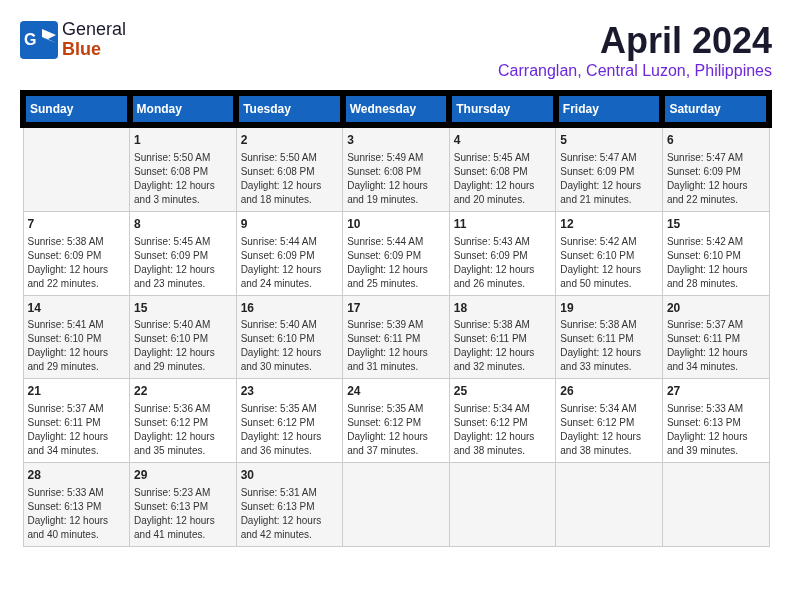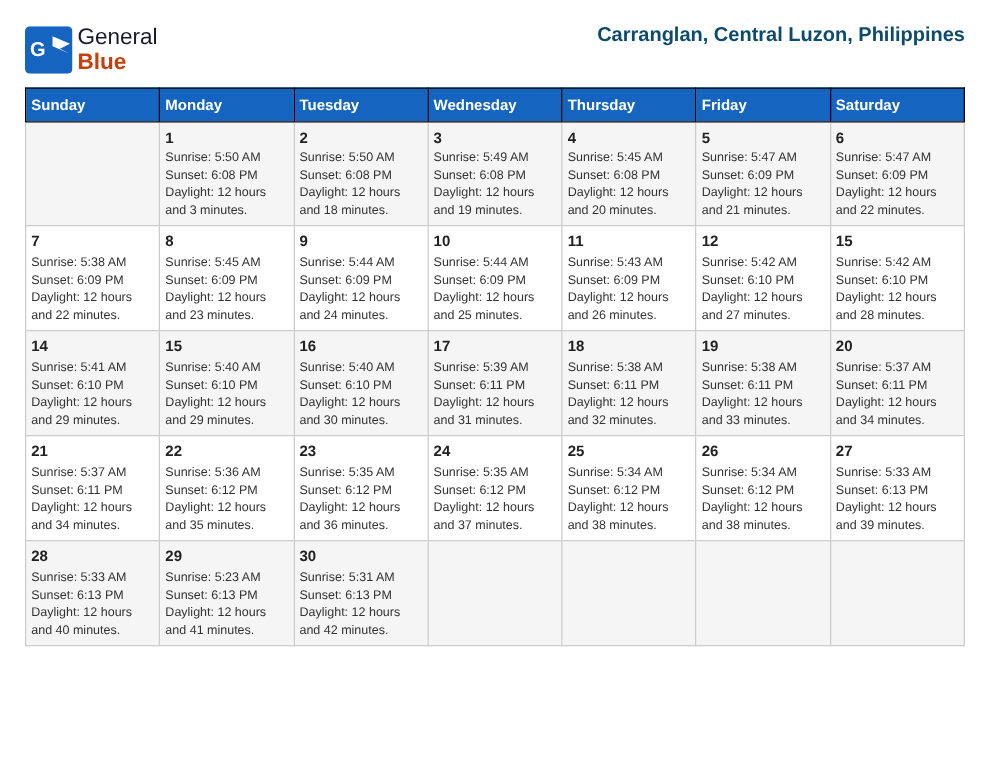--- a/index.html
+++ b/index.html
@@ -24,36 +24,36 @@
     .title-block {
       text-align: right;
     }
     .title-block h1 {
       font-size: 36px;
       font-weight: bold;
       color: #1a1a2e;
     }
     .title-block h2 {
       font-size: 16px;
-      font-weight: bold;
-      color: #0c4a6e;
+      font-weight: normal;
+      color: #6d28d9;
     }
     table {
       width: 100%;
       border-collapse: collapse;
       font-size: 11px;
     }
     thead tr th {
       background-color: #1565c0;
       color: #fff;
       padding: 6px 4px;
       text-align: left;
       font-size: 12px;
       font-weight: bold;
-      border: 1px solid #000000;
+      border: 6px solid #000000;
     }
     tbody tr td {
       border: 1px solid #ccc;
       vertical-align: top;
       padding: 4px;
       width: calc(100% / 7);
       min-height: 80px;
       color: #222;
       line-height: 1.4;
     }
@@ -87,20 +87,21 @@
           <polygon points="22,8 36,14 28,18 36,22 22,16" fill="white"></polygon>
         </svg>
       </div>
       <div>
         <div style="font-size:18px;font-weight:normal;color:#1a1a2e;line-height:1.1;">General</div>
         <div style="font-size:18px;font-weight:bold;color:#c2410c;line-height:1.1;">Blue</div>
       </div>
     </div>
   </div>
   <div class="title-block">
+    <h1>April 2024</h1>
     <h2>Carranglan, Central Luzon, Philippines</h2>
   </div>
 </div>
 
 <table>
   <thead>
     <tr>
       <th>Sunday</th>
       <th>Monday</th>
       <th>Tuesday</th>
@@ -213,21 +214,21 @@
             <div>Daylight: 12 hours</div>
             <div>and 26 minutes.</div>
           </div>
         </td>
         <td>
           <span class="day-num">12</span>
           <div class="day-info">
             <div>Sunrise: 5:42 AM</div>
             <div>Sunset: 6:10 PM</div>
             <div>Daylight: 12 hours</div>
-            <div>and 27 minutes.</div>
+            <div>and 50 minutes.</div>
           </div>
         </td>
         <td>
           <span class="day-num">15</span>
           <div class="day-info">
             <div>Sunrise: 5:42 AM</div>
             <div>Sunset: 6:10 PM</div>
             <div>Daylight: 12 hours</div>
             <div>and 28 minutes.</div>
           </div>

